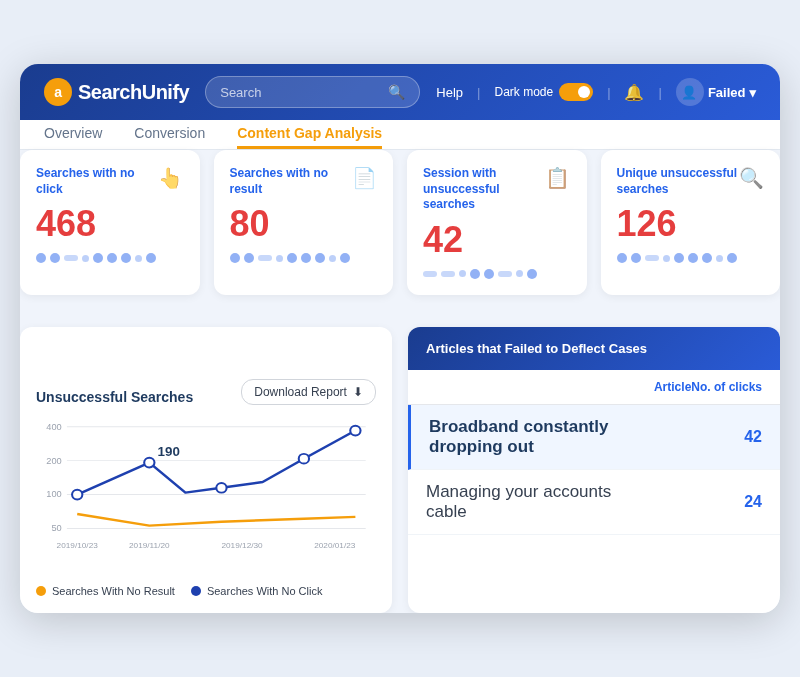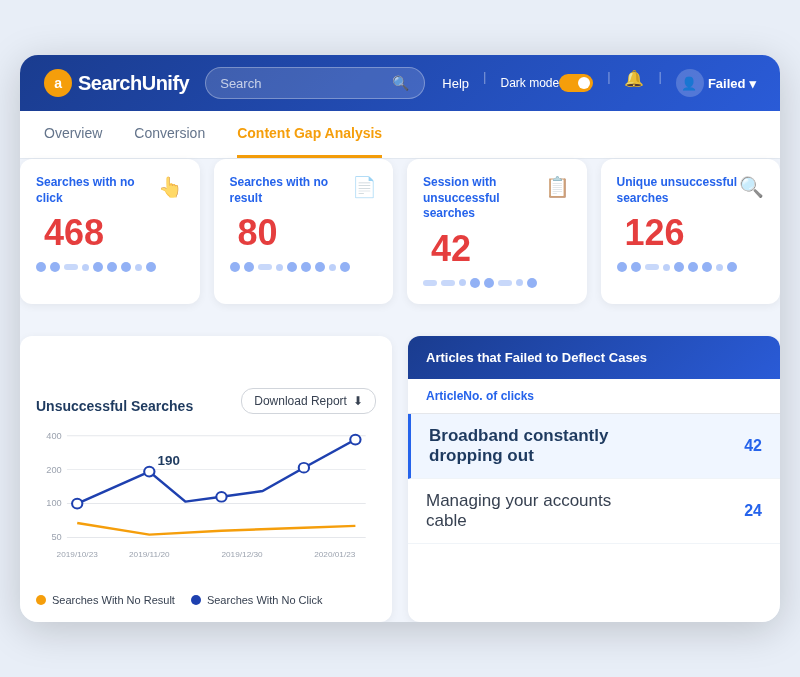--- a/index.html
+++ b/index.html
@@ -65,29 +65,31 @@
       border: none;
       outline: none;
       color: white;
       font-size: 13px;
       width: 100%;
     }
     .search-bar input::placeholder { color: rgba(255,255,255,0.7); }
     .search-icon-btn { color: rgba(255,255,255,0.8); font-size: 14px; cursor: pointer; }
     .header-right {
       display: flex;
+      align-items: center;
       gap: 14px;
       margin-left: auto;
       color: white;
       font-size: 13px;
     }
     .header-right .sep { opacity: 0.4; }
     .dark-mode-toggle {
       display: flex;
       align-items: center;
+      gap: 6px;
       font-size: 12px;
     }
     .toggle-pill {
       width: 34px;
       height: 18px;
       background: #f59e0b;
       border-radius: 9px;
       position: relative;
       cursor: pointer;
     }
@@ -111,21 +113,21 @@
     }
     
     .nav-tabs {
       background: white;
       padding: 0 24px;
       display: flex;
       gap: 32px;
       border-bottom: 1px solid #e2e8f0;
     }
     .nav-tab {
-      padding: 14px 0;
+      padding: 5px 0;
       font-size: 14px;
       color: #64748b;
       cursor: pointer;
       border-bottom: 3px solid transparent;
       font-weight: 500;
     }
     .nav-tab.active {
       color: #f59e0b;
       border-bottom-color: #f59e0b;
       font-weight: 700;
@@ -164,21 +166,21 @@
     }
     .stat-icon {
       color: #2563eb;
       font-size: 20px;
       opacity: 0.7;
     }
     .stat-value {
       font-size: 36px;
       font-weight: 800;
       color: #e53e3e;
-      margin: 4px 0 8px 8px;
+      margin: 4px 0 8px 0;
     }
     .stat-dots {
       display: flex;
       align-items: center;
       gap: 4px;
       flex-wrap: wrap;
     }
     .dot {
       width: 10px;
       height: 10px;
@@ -267,21 +269,21 @@
     }
     .table-header {
       background: linear-gradient(135deg, #1a3c8f, #2a5bd7);
       padding: 14px 18px;
       color: white;
       font-size: 13px;
       font-weight: 600;
     }
     .table-col-headers {
       display: flex;
-      justify-content: flex-start;
+      justify-content: flex-end;
       padding: 10px 18px;
       border-bottom: 1px solid #e5e7eb;
     }
     .col-header {
       font-size: 12px;
       font-weight: 700;
       color: #2563eb;
     }
     .table-row {
       display: flex;

